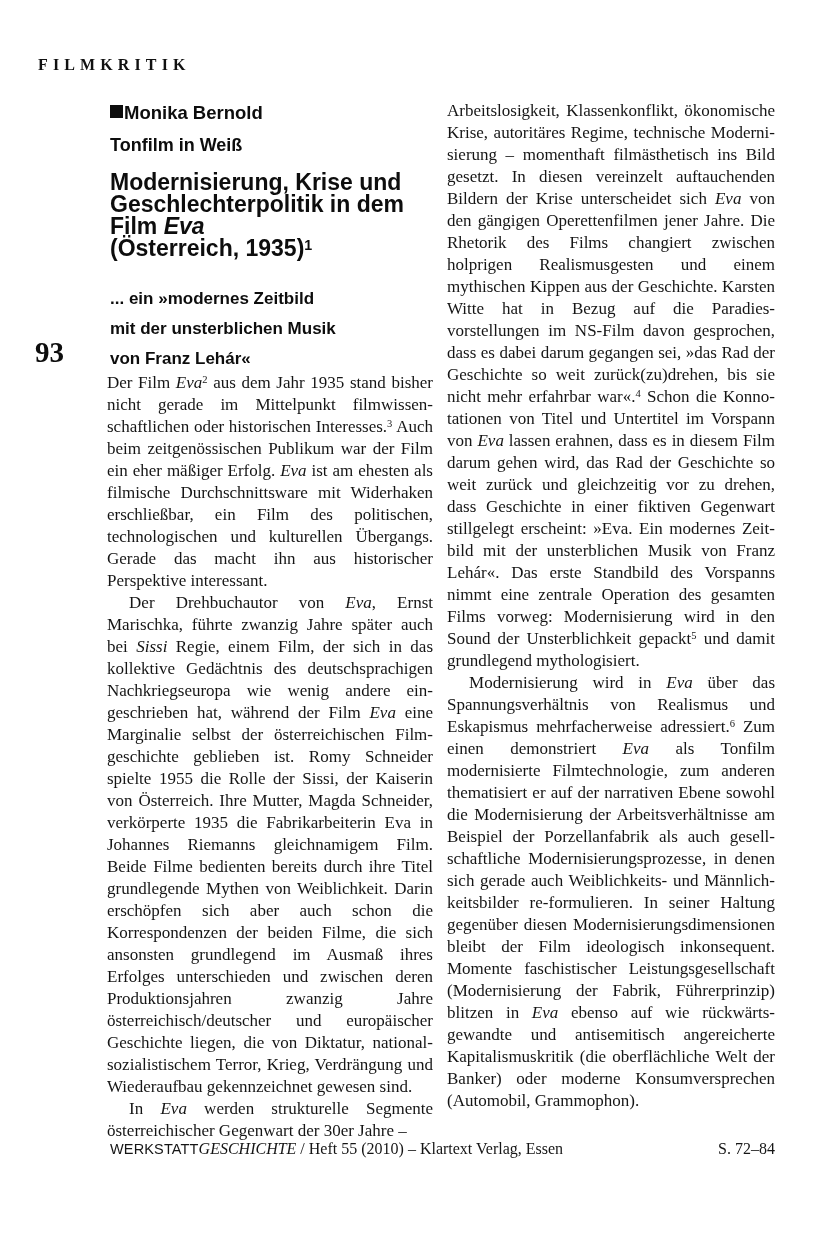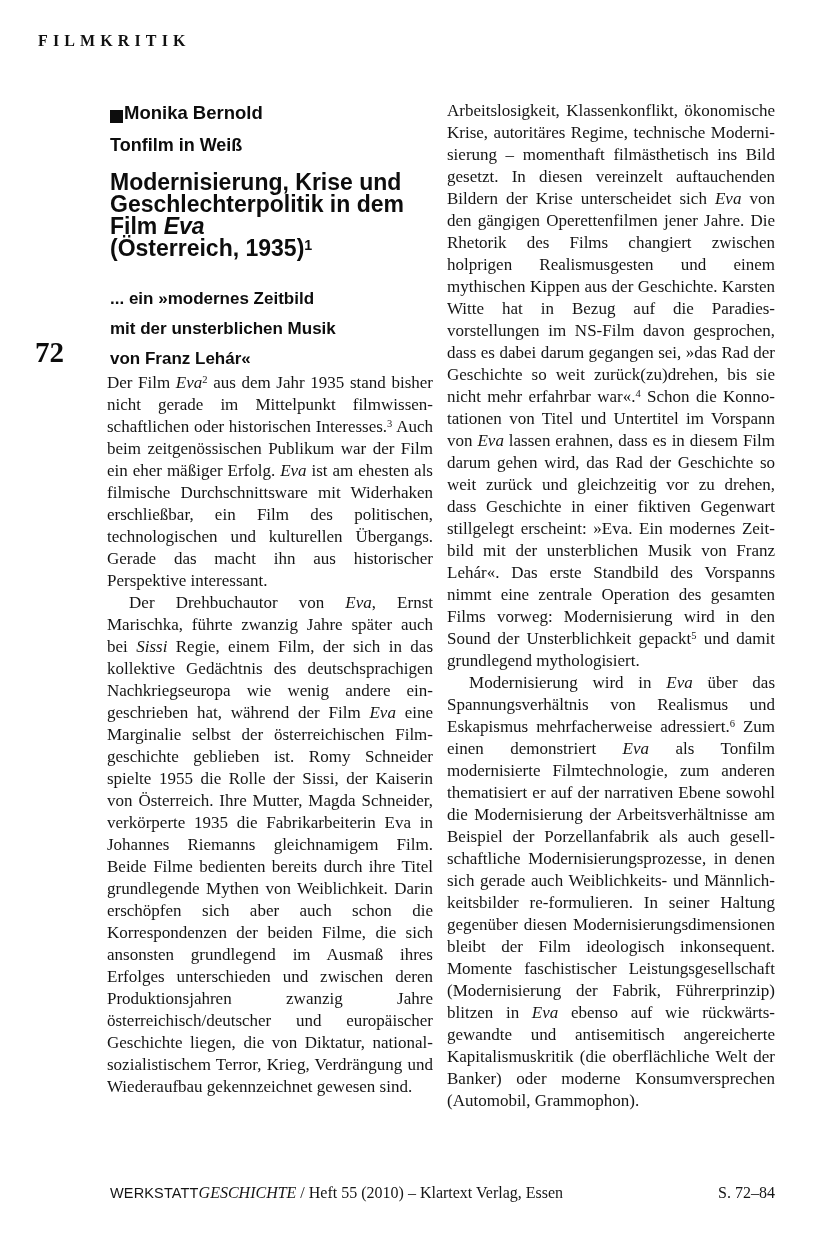--- a/index.html
+++ b/index.html
@@ -12,36 +12,36 @@
     width: 840px;
     height: 1260px;
     background: #ffffff;
     color: #151515;
     font-family: "Liberation Serif", serif;
     overflow: hidden;
   }
   .running-head {
     position: absolute;
     left: 38px;
-    top: 32px;
+    top: 56px;
     font-family: "Liberation Serif", serif;
     font-weight: 600;
     font-size: 16px;
     letter-spacing: 0.32em;
     color: #111;
   }
   .title-block {
     position: absolute;
     left: 110px;
     top: 103px;
     width: 330px;
   }
   .author-row {
     display: flex;
-    align-items: flex-end;
+    align-items: flex-start;
     font-family: "Liberation Sans", sans-serif;
     font-weight: bold;
     font-size: 18.5px;
     line-height: 1.1;
     color: #0d0d0d;
   }
   .author-square {
     display: inline-block;
     width: 13px;
     height: 13px;
@@ -114,21 +114,21 @@
   sup.fn {
     font-size: 0.62em;
     line-height: 0;
     vertical-align: baseline;
     position: relative;
     top: -0.45em;
   }
   .footer {
     position: absolute;
     left: 110px;
-    top: 1184px;
+    top: 1140px;
     width: 665px;
     display: flex;
     justify-content: space-between;
     align-items: baseline;
     font-size: 16px;
     color: #151515;
   }
   .journal-sans {
     font-family: "Liberation Sans", sans-serif;
     font-size: 14.5px;
@@ -156,25 +156,26 @@
     <div class="article-title">Tonfilm in Weiß</div>
     <div class="article-subtitle"><span>Modernisierung, Krise und
 Geschlechterpolitik in dem Film </span><span class="it">Eva</span><span>
 (Österreich, 1935)</span><sup class="fn">1</sup></div>
   </div>
 
   <div class="section-heading">... ein »modernes Zeitbild
 mit der unsterblichen Musik
 von Franz Lehár«</div>
 
-  <div class="page-number">72</div>
+  <div class="page-number">93</div>
 
   <div class="column column-left">
     <p class="para"><span>Der Film </span><span class="it">Eva</span><sup class="fn">2</sup><span> aus dem Jahr 1935 stand bis­her nicht gerade im Mittelpunkt film­wissen­schaftlichen oder historischen Interesses.</span><sup class="fn">3</sup><span> Auch beim zeit­genössischen Publikum war der Film ein eher mäßiger Erfolg. </span><span class="it">Eva</span><span> ist am ehesten als filmische Durch­schnitts­ware mit Widerhaken erschließ­bar, ein Film des politischen, technologischen und kulturellen Übergangs. Gerade das macht ihn aus histo­rischer Perspektive interessant.</span></p>
     <p class="para indent"><span>Der Drehbuchautor von </span><span class="it">Eva</span><span>, Ernst Marischka, führte zwanzig Jahre später auch bei </span><span class="it">Sissi</span><span> Regie, einem Film, der sich in das kollektive Gedächtnis des deutsch­sprachi­gen Nachkriegs­europa wie wenig andere ein­geschrieben hat, während der Film </span><span class="it">Eva</span><span> eine Marginalie selbst der öster­reichischen Film­geschichte geblieben ist. Romy Schnei­der spielte 1955 die Rolle der Sissi, der Kai­serin von Österreich. Ihre Mutter, Magda Schneider, verkörperte 1935 die Fabrik­arbei­terin Eva in Johannes Riemanns gleichna­migem Film. Beide Filme bedienten bereits durch ihre Titel grundlegende Mythen von Weiblichkeit. Darin erschöpfen sich aber auch schon die Korrespon­denzen der beiden Filme, die sich ansonsten grundlegend im Ausmaß ihres Erfolges unter­schieden und zwischen deren Produktions­jahren zwanzig Jahre österreichisch/deutscher und europä­ischer Geschichte liegen, die von Diktatur, national­sozialis­tischem Terror, Krieg, Ver­drängung und Wieder­aufbau gekennzeich­net gewesen sind.</span></p>
+    <p class="para indent"><span>In </span><span class="it">Eva</span><span> werden strukturelle Segmente österreichischer Gegenwart der 30er Jahre –</span></p>
   </div>
 
   <div class="column column-right">
     <p class="para"><span>Arbeitslosigkeit, Klassenkonflikt, ökonomi­sche Krise, autoritäres Regime, technische Moderni­sierung – momenthaft film­ästhe­tisch ins Bild gesetzt. In diesen vereinzelt auftauchenden Bildern der Krise unterschei­det sich </span><span class="it">Eva</span><span> von den gängigen Operetten­filmen jener Jahre. Die Rhetorik des Films changiert zwischen holprigen Realismus­gesten und einem mythischen Kippen aus der Geschichte. Karsten Witte hat in Bezug auf die Paradies­vorstellungen im NS-Film davon gesprochen, dass es dabei darum gegangen sei, »das Rad der Geschichte so weit zurück(zu)drehen, bis sie nicht mehr erfahr­bar war«.</span><sup class="fn">4</sup><span> Schon die Konno­tationen von Titel und Untertitel im Vorspann von </span><span class="it">Eva</span><span> lassen erahnen, dass es in diesem Film darum gehen wird, das Rad der Geschichte so weit zurück und gleichzeitig vor zu drehen, dass Geschichte in einer fiktiven Gegenwart still­gelegt erscheint: »Eva. Ein modernes Zeit­bild mit der unsterblichen Musik von Franz Lehár«. Das erste Standbild des Vorspanns nimmt eine zentrale Operation des gesam­ten Films vorweg: Moderni­sierung wird in den Sound der Unsterblich­keit gepackt</span><sup class="fn">5</sup><span> und damit grundlegend mytho­logisiert.</span></p>
     <p class="para indent"><span>Moderni­sierung wird in </span><span class="it">Eva</span><span> über das Spannungs­verhältnis von Realismus und Eskapismus mehr­facher­weise adressiert.</span><sup class="fn">6</sup><span> Zum einen demonstriert </span><span class="it">Eva</span><span> als Tonfilm modernisierte Film­techno­logie, zum ande­ren thematisiert er auf der narrativen Ebene sowohl die Moderni­sierung der Arbeits­ver­hältnisse am Beispiel der Porzellan­fabrik als auch gesell­schaftliche Moderni­sierungs­pro­zesse, in denen sich gerade auch Weiblich­keits- und Männlich­keits­bilder re-formu­lieren. In seiner Haltung gegenüber diesen Moderni­sierungs­dimensionen bleibt der Film ideologisch inkon­sequent. Momente faschistischer Leistungs­gesellschaft (Moder­nisierung der Fabrik, Führer­prinzip) blitzen in </span><span class="it">Eva</span><span> ebenso auf wie rückwärts­gewandte und antisemitisch ange­reicherte Kapita­lismus­kritik (die ober­flächliche Welt der Banker) oder moderne Konsum­versprechen (Automobil, Grammophon).</span></p>
   </div>
 
   <div class="footer">
     <span>
       <span class="journal-sans">WERKSTATT</span><span class="journal-italic">GESCHICHTE</span><span> / Heft 55 (2010) – Klartext Verlag, Essen</span>

